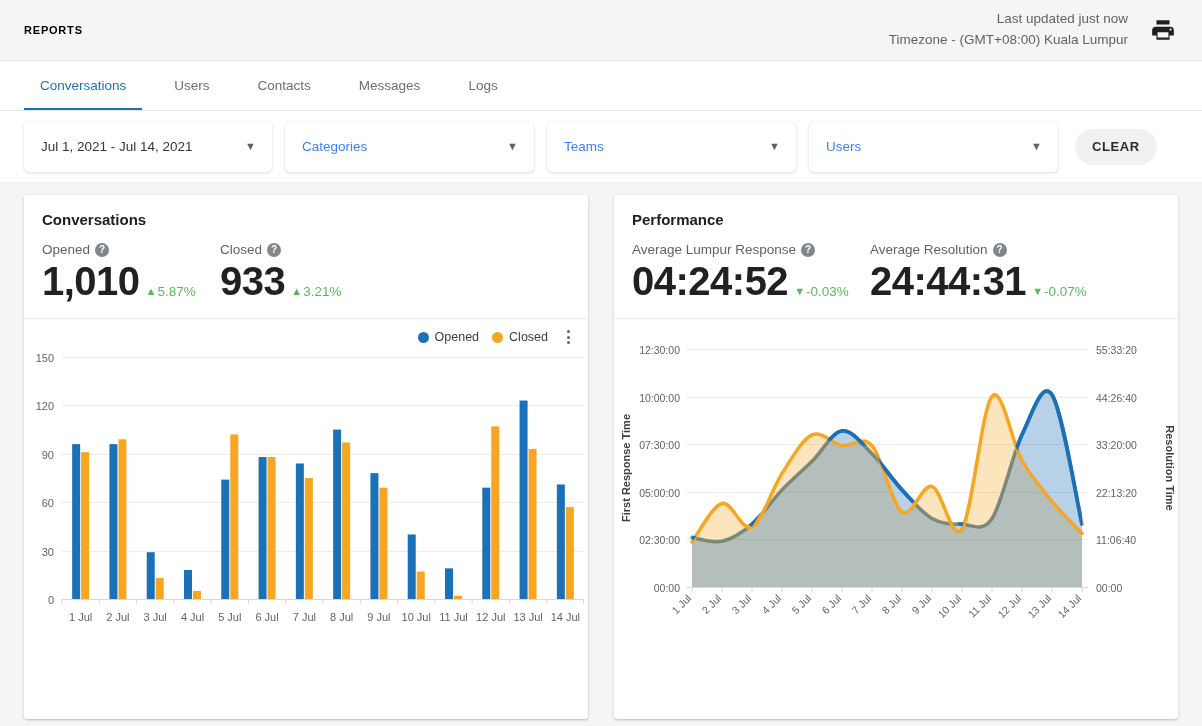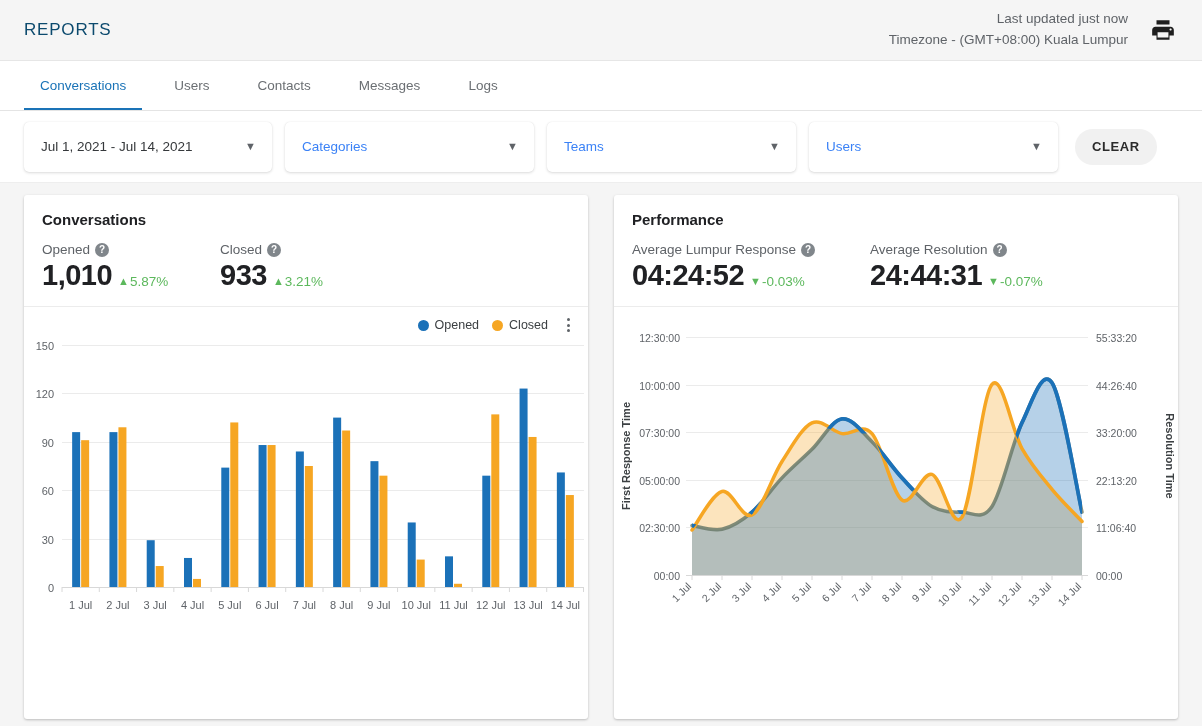--- a/index.html
+++ b/index.html
@@ -14,24 +14,24 @@
   .topbar {
     height: 61px;
     background: #f5f5f5;
     display: flex;
     align-items: center;
     justify-content: space-between;
     padding: 0 22px 0 24px;
     border-bottom: 1px solid #e6e6e6;
   }
   .app-title {
-    font-size: 17px;
-    font-weight: normal;
+    font-size: 11px;
+    font-weight: bold;
     letter-spacing: 0.8px;
-    color: #0c4a6e;
+    color: #000000;
   }
   .topbar-right { display: flex; align-items: center; gap: 18px; }
   .meta { text-align: right; line-height: 1.55; }
   .meta-line { font-size: 13.5px; color: #5f6368; }
   .print-btn {
     width: 34px; height: 34px;
     display: flex; align-items: center; justify-content: center;
     cursor: pointer;
   }
 
@@ -147,21 +147,21 @@
     color: #fff;
     font-size: 10px;
     font-weight: bold;
     align-items: center;
     justify-content: center;
     cursor: pointer;
     line-height: 1;
   }
   .stat-row { display: flex; align-items: baseline; gap: 6px; }
   .stat-value {
-    font-size: 29px;
+    font-size: 40px;
     font-weight: bold;
     color: #202124;
     letter-spacing: -0.5px;
   }
   .delta {
     font-size: 13.5px;
     color: #5cb85c;
     display: flex;
     align-items: center;
     gap: 1px;

